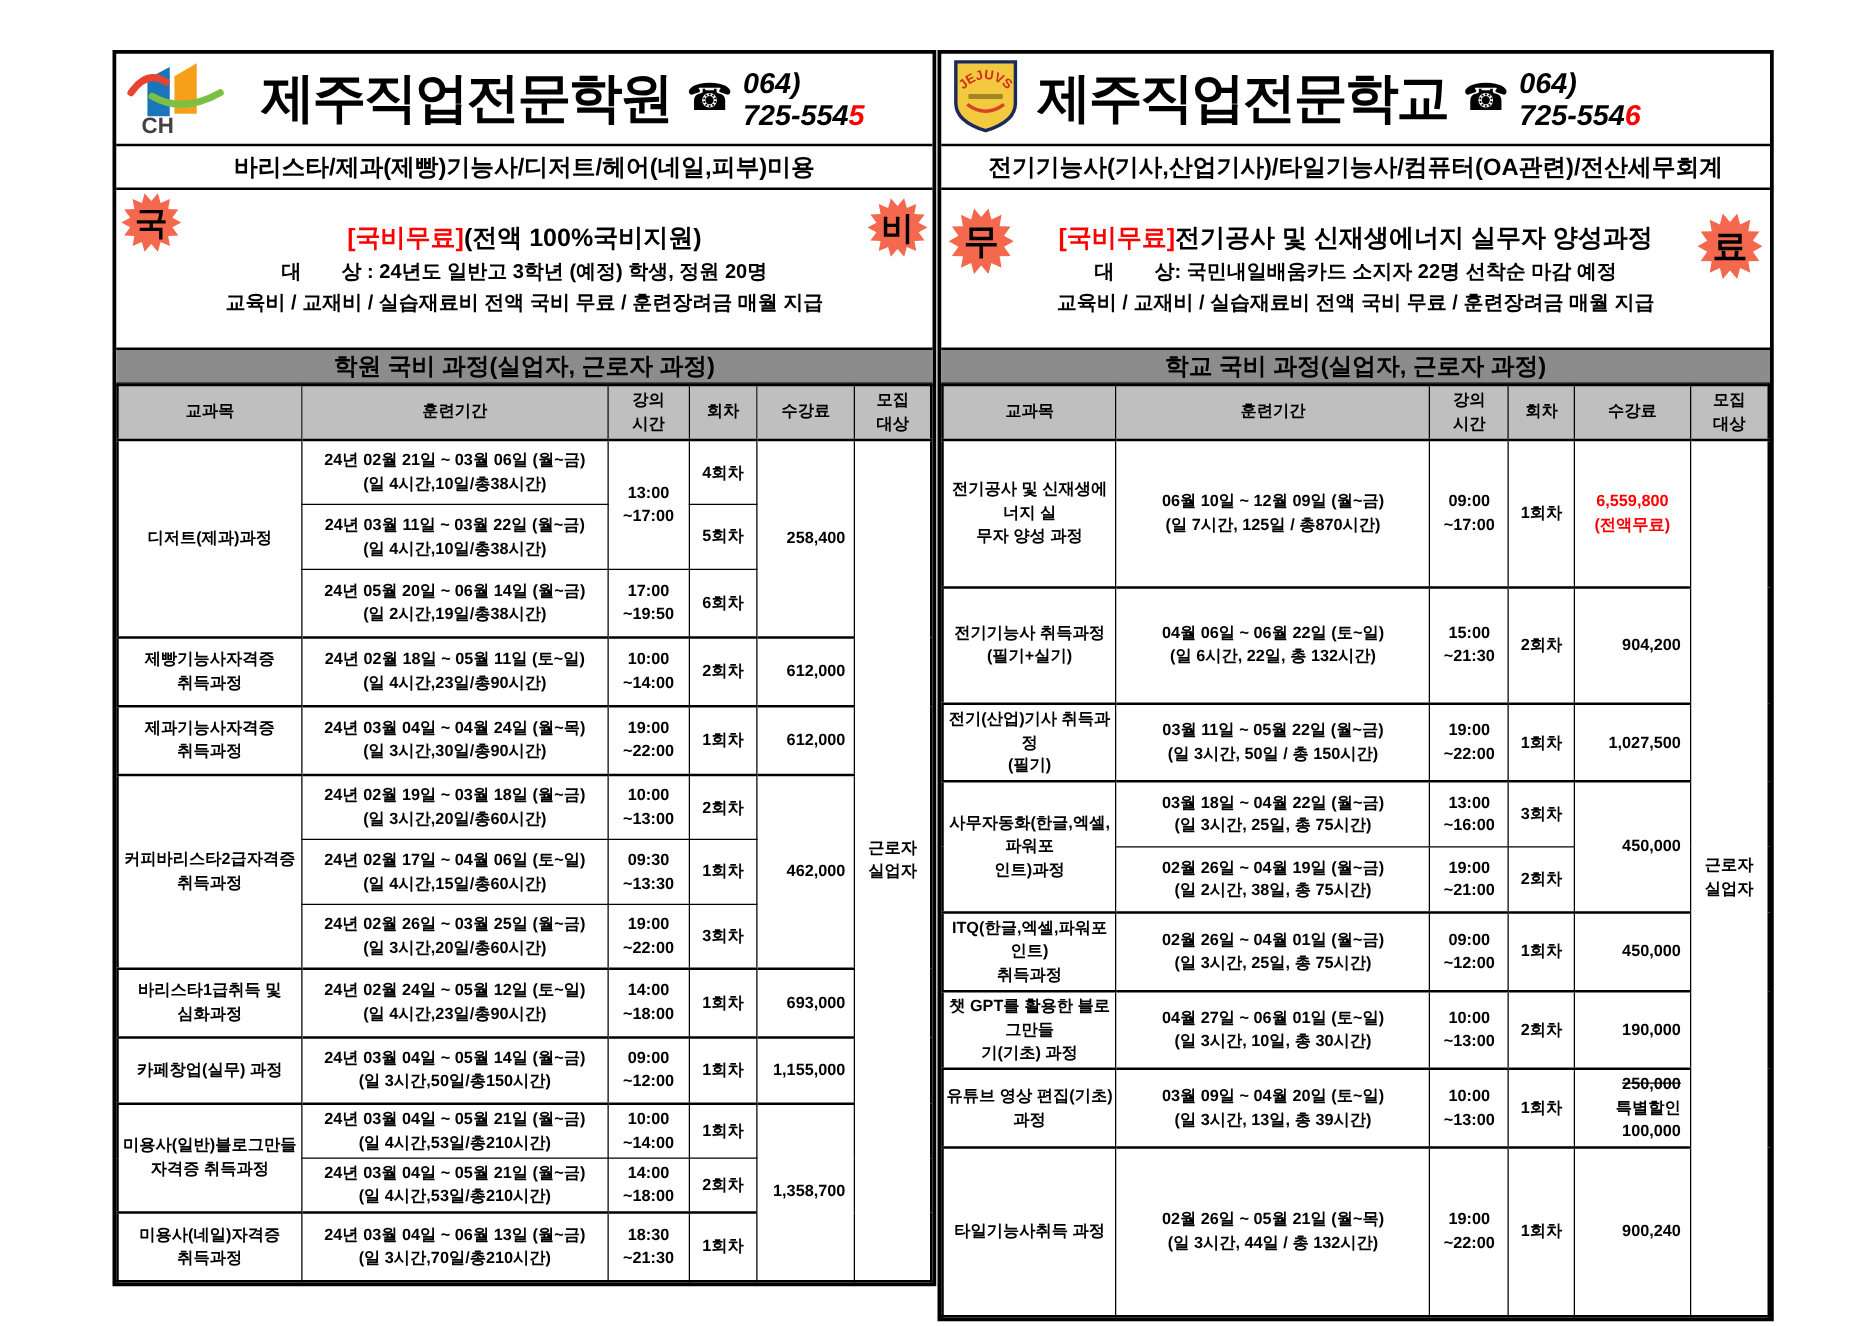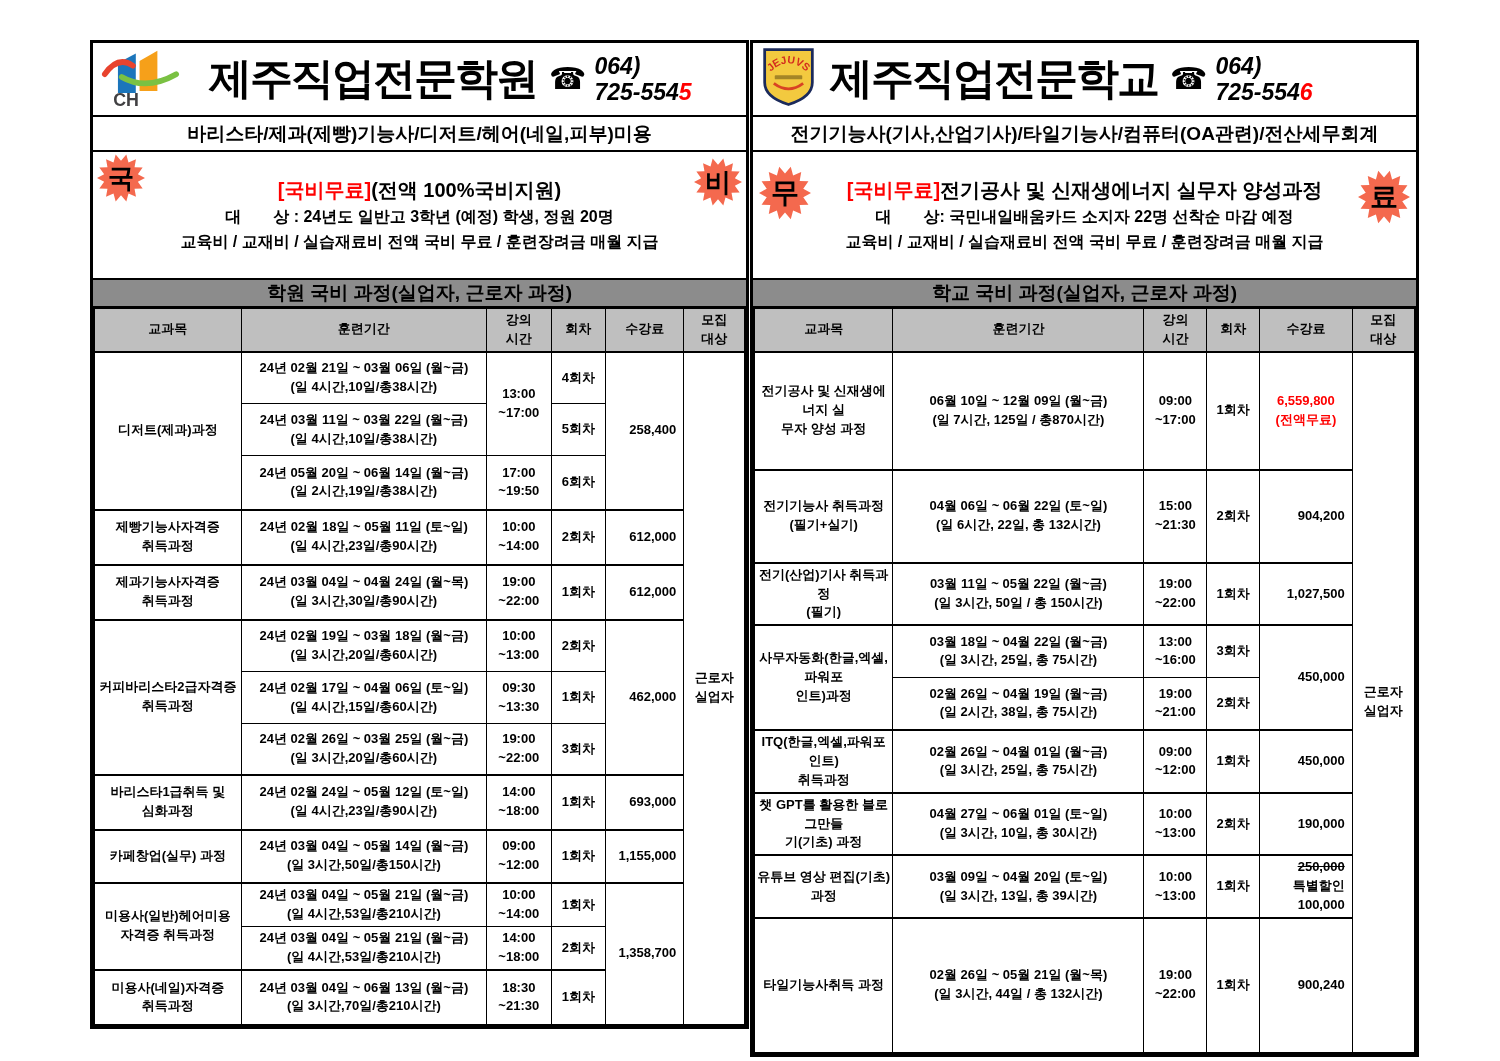--- a/index.html
+++ b/index.html
@@ -164,21 +164,21 @@
             <td class="fee"><span>693,000</span></td>
           </tr>
           <tr class="grp" style="height: 53px;">
             <td class="subject"><span>카페창업(실무) 과정</span></td>
             <td class="period"><span>24년 03월 04일 ~ 05월 14일 (월~금)</span><br><span>(일 3시간,50일/총150시간)</span></td>
             <td class="time"><span>09:00</span><br><span>~12:00</span></td>
             <td class="sess"><span>1회차</span></td>
             <td class="fee"><span>1,155,000</span></td>
           </tr>
           <tr class="grp" style="height: 44px;">
-            <td rowspan="2" class="subject"><span>미용사(일반)헤어미용</span><br><span>자격증 취득과정</span></td>
+            <td rowspan="2" class="subject"><span>미용사(일반)블로그만들</span><br><span>자격증 취득과정</span></td>
             <td class="period"><span>24년 03월 04일 ~ 05월 21일 (월~금)</span><br><span>(일 4시간,53일/총210시간)</span></td>
             <td class="time"><span>10:00</span><br><span>~14:00</span></td>
             <td class="sess"><span>1회차</span></td>
             <td rowspan="3" class="fee"><span>1,358,700</span></td>
           </tr>
           <tr style="height: 43px;">
             <td class="period"><span>24년 03월 04일 ~ 05월 21일 (월~금)</span><br><span>(일 4시간,53일/총210시간)</span></td>
             <td class="time"><span>14:00</span><br><span>~18:00</span></td>
             <td class="sess"><span>2회차</span></td>
           </tr>

